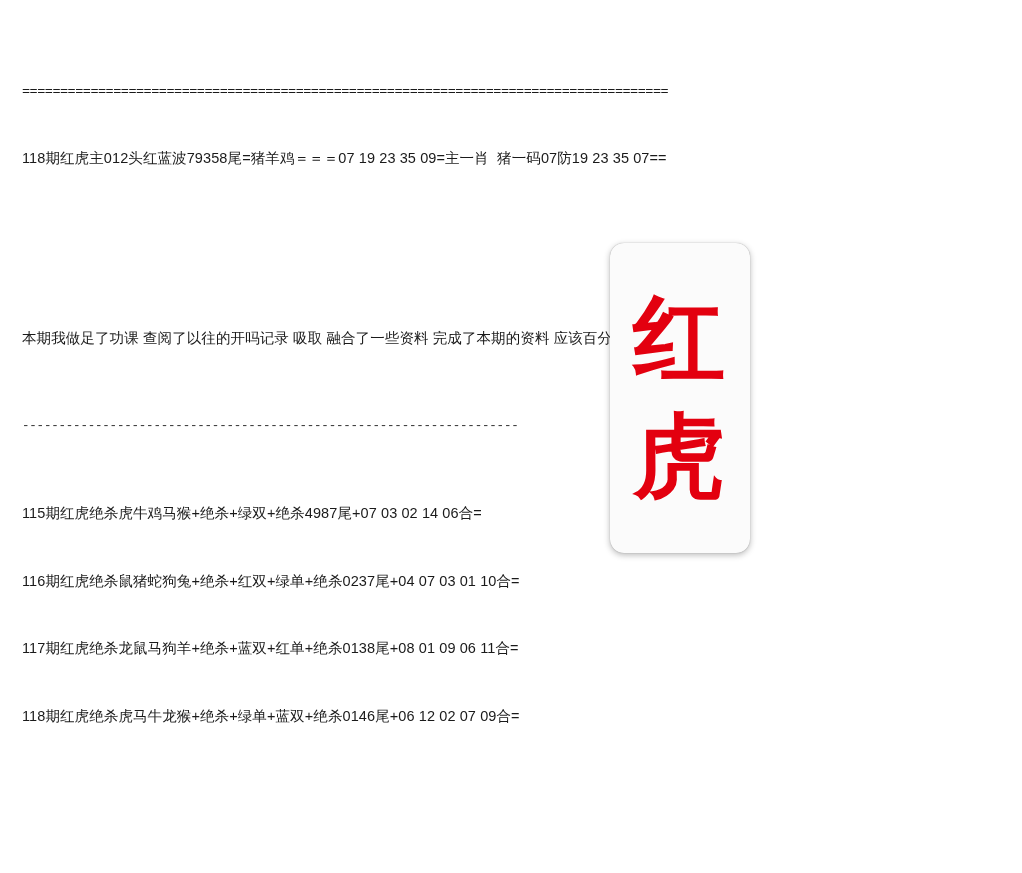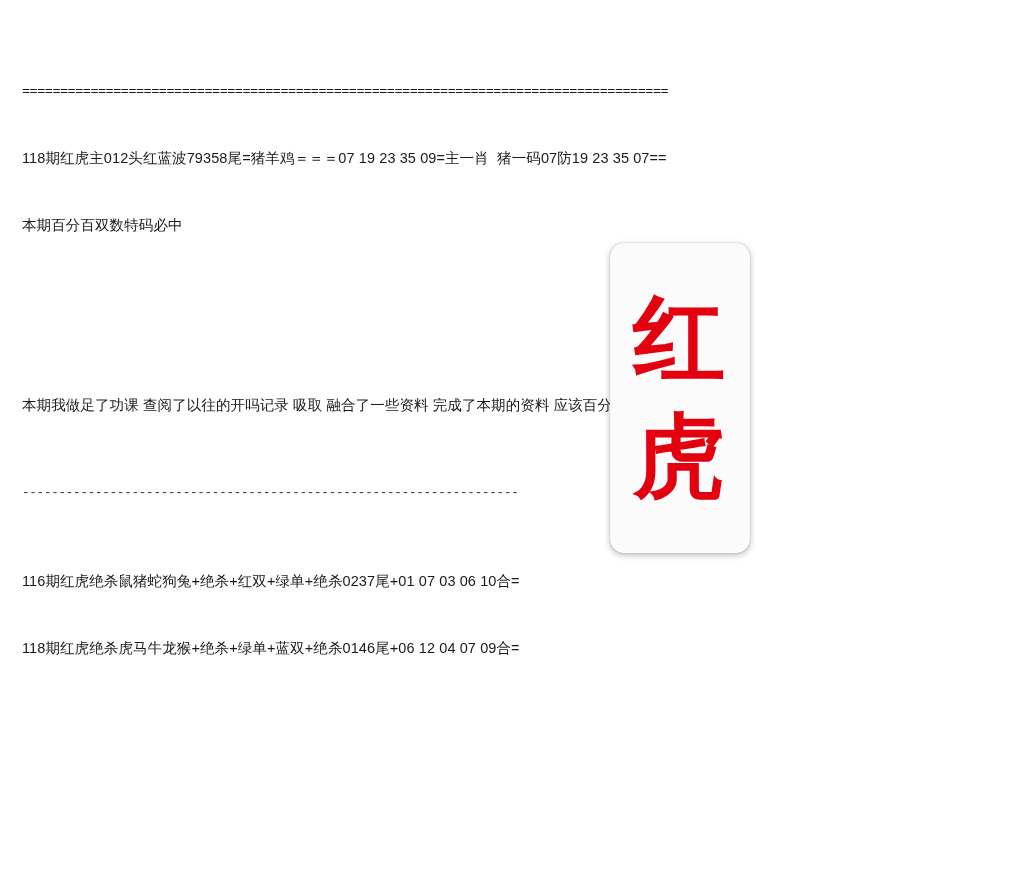--- a/index.html
+++ b/index.html
@@ -87,30 +87,31 @@
 
   <div class="logo-card">
     <div class="logo-char">红</div>
     <div class="logo-char">虎</div>
   </div>
 
   <div class="content">
 
     <div class="rule">=====================================================================================</div>
     <div class="line">118期红虎主012头红蓝波79358尾=猪羊鸡＝＝＝07 19 23 35 09=主一肖  猪一码07防19 23 35 07==</div>
-    <div class="line">本期百分百双数特码必中</div>
 
     <div class="blank"></div>
 
     <div class="line">本期我做足了功课 查阅了以往的开吗记录 吸取 融合了一些资料 完成了本期的资料 应该百分百中啦</div>
 
     <div class="dash">--------------------------------------------------------------------</div>
 
-    <div class="line">116期红虎绝杀鼠猪蛇狗兔+绝杀+红双+绿单+绝杀0237尾+01 07 03 06 10合=</div>
-    <div class="line">118期红虎绝杀虎马牛龙猴+绝杀+绿单+蓝双+绝杀0146尾+06 12 04 07 09合=</div>
+    <div class="line">115期红虎绝杀虎牛鸡马猴+绝杀+绿双+绝杀4987尾+07 03 02 14 06合=</div>
+    <div class="line">116期红虎绝杀鼠猪蛇狗兔+绝杀+红双+绿单+绝杀0237尾+04 07 03 01 10合=</div>
+    <div class="line">117期红虎绝杀龙鼠马狗羊+绝杀+蓝双+红单+绝杀0138尾+08 01 09 06 11合=</div>
+    <div class="line">118期红虎绝杀虎马牛龙猴+绝杀+绿单+蓝双+绝杀0146尾+06 12 02 07 09合=</div>
 
     
 
     
     
     
     
     
     
     

